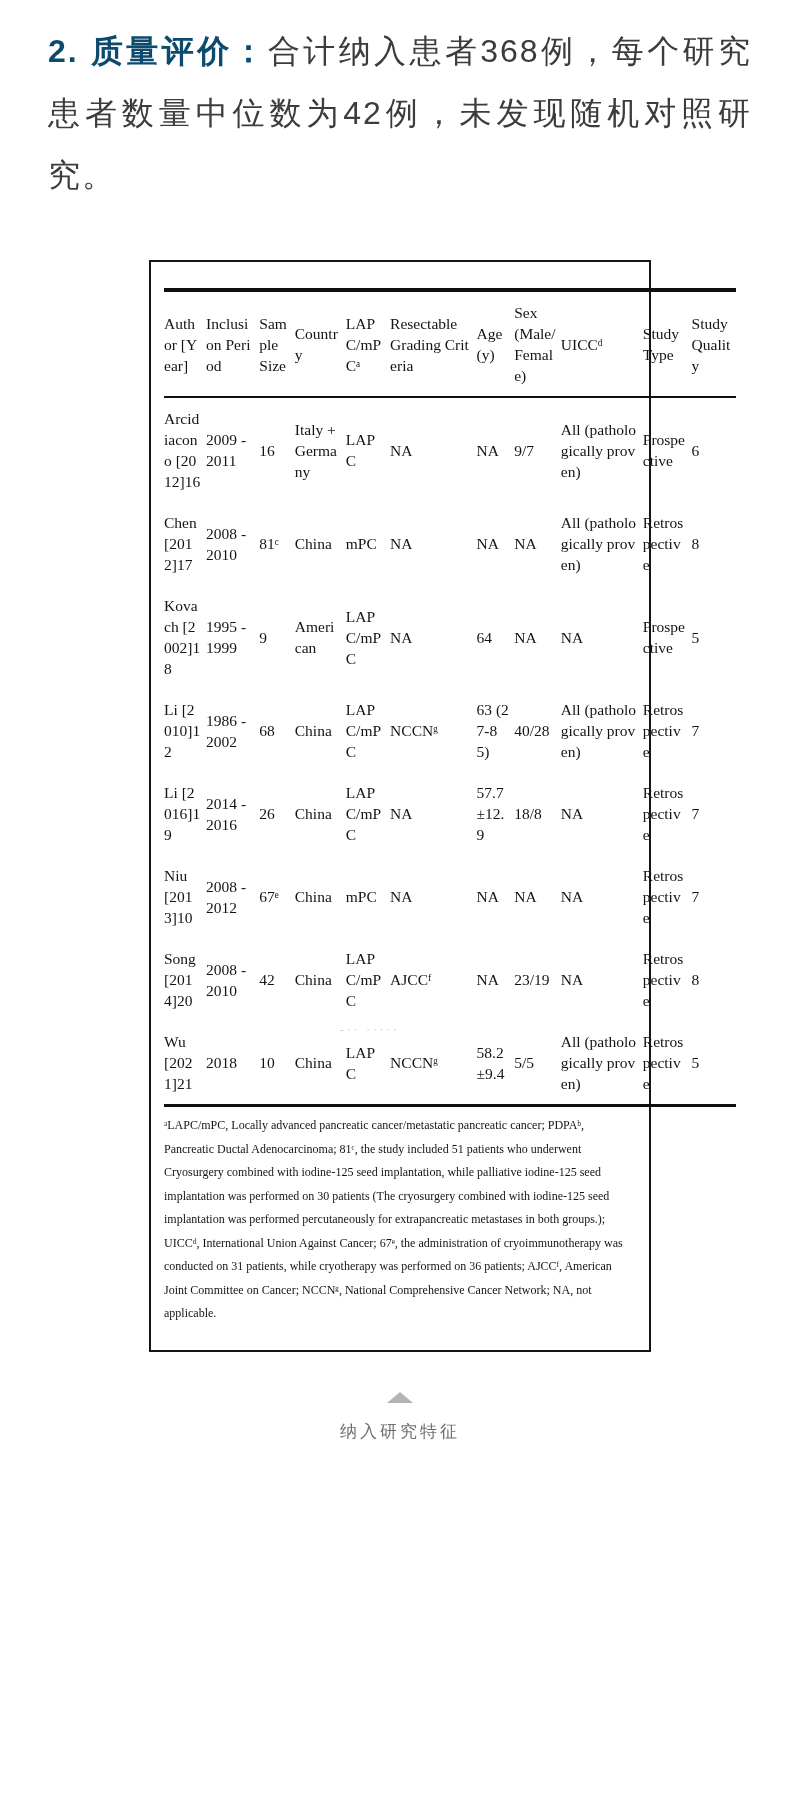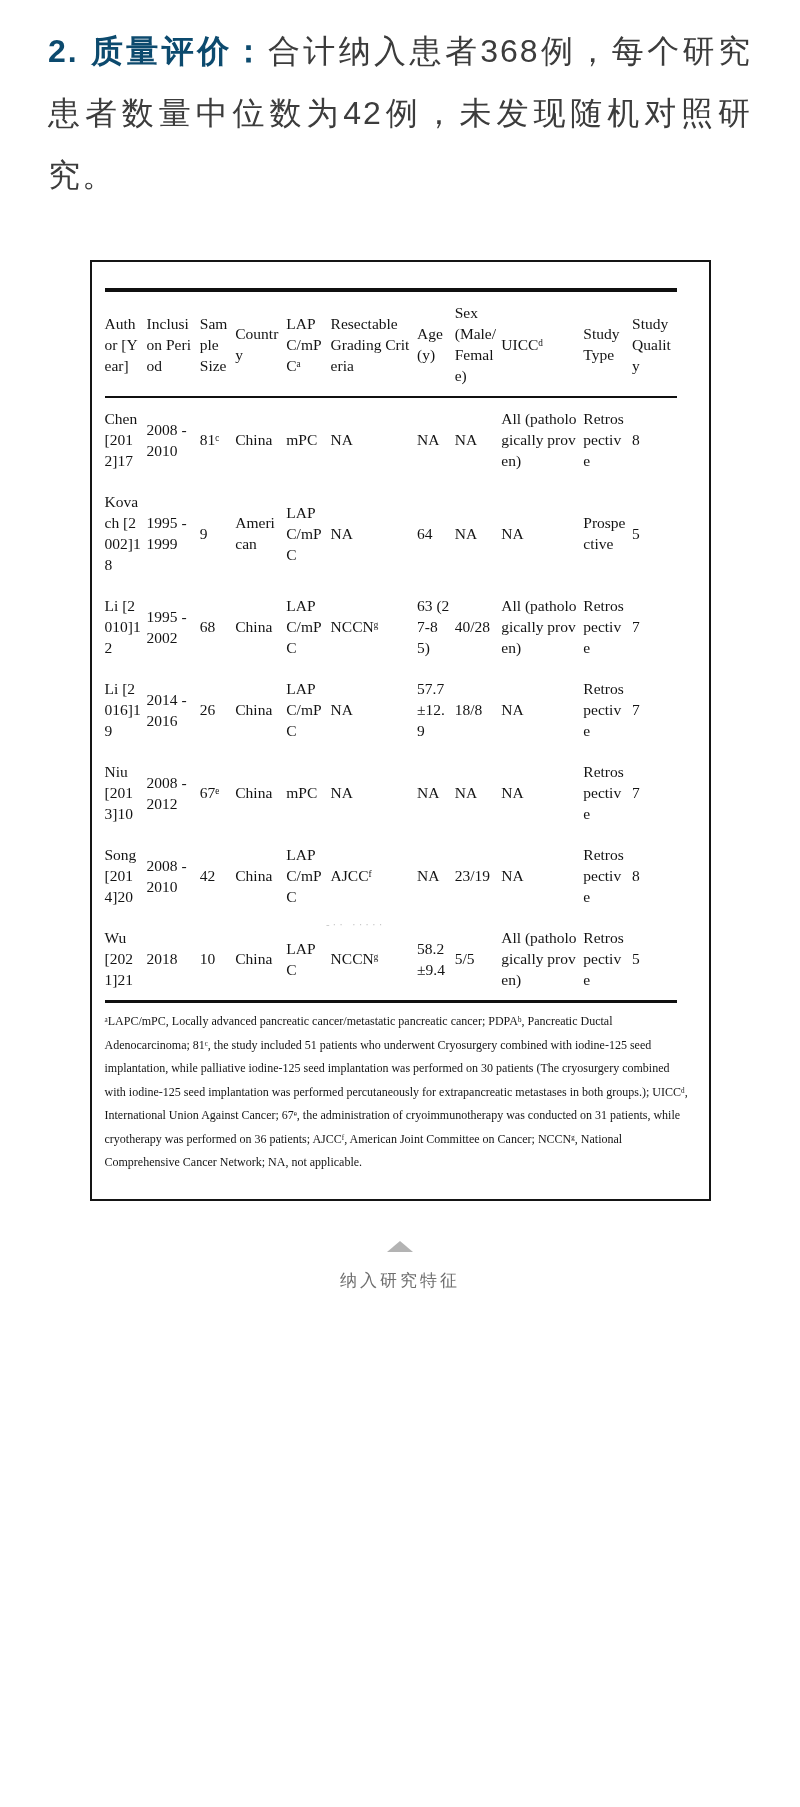--- a/index.html
+++ b/index.html
@@ -5,21 +5,21 @@
   html,body { margin:0; padding:0; background:#ffffff; }
   body { font-family:"Liberation Sans","DejaVu Sans",sans-serif; color:#3a3a3a; }
   .page { width:800px; min-height:1807px; margin:0 auto; box-sizing:border-box; padding-top:20px; background:#fff; }
 
   
   .lead { margin:0 48px; font-size:32px; line-height:62px; letter-spacing:2px;
           text-align:justify; color:#3c3c3c; }
   .lead .accent { font-weight:700; }
 
   
-  .table-figure { width:621px; margin:54px auto 0; border:2px solid #151515;
+  .table-figure { width:502px; margin:54px auto 0; border:2px solid #151515;
                   box-sizing:border-box; background:#fff; }
   .tbl-wrap { position:relative; padding:26px 16px 24px 13px; }
   table.study { border-collapse:collapse; table-layout:fixed; width:572px;
                 border-top:4px solid #101010; border-bottom:3px solid #101010;
                 font-family:"Liberation Serif","DejaVu Serif",serif;
                 font-size:15.5px; color:#141414; }
   table.study th, table.study td {
       text-align:left; vertical-align:middle; font-weight:400;
       padding:10px 5px 10px 0; line-height:21px; word-break:break-all; }
   table.study thead th { border-bottom:2px solid #101010; }
@@ -73,20 +73,33 @@
               <th>Resectable Grading Criteria</th>
               <th>Age (y)</th>
               <th>Sex (Male/Female)</th>
               <th>UICCᵈ</th>
               <th>Study Type</th>
               <th>Study Quality</th>
             </tr>
         </thead>
         <tbody id="table-body">
             <tr>
+              <td>Arcidiacono [2012]16</td>
+              <td>2009 - 2011</td>
+              <td>16</td>
+              <td>Italy + Germany</td>
+              <td>LAPC</td>
+              <td>NA</td>
+              <td>NA</td>
+              <td>9/7</td>
+              <td>All (pathologically proven)</td>
+              <td>Prospective</td>
+              <td>6</td>
+            </tr>
+            <tr>
               <td>Chen [2012]17</td>
               <td>2008 - 2010</td>
               <td>81ᶜ</td>
               <td>China</td>
               <td>mPC</td>
               <td>NA</td>
               <td>NA</td>
               <td>NA</td>
               <td>All (pathologically proven)</td>
               <td>Retrospective</td>
@@ -100,21 +113,21 @@
               <td>LAPC/mPC</td>
               <td>NA</td>
               <td>64</td>
               <td>NA</td>
               <td>NA</td>
               <td>Prospective</td>
               <td>5</td>
             </tr>
             <tr>
               <td>Li [2010]12</td>
-              <td>1995 - 2002</td>
+              <td>1986 - 2002</td>
               <td>68</td>
               <td>China</td>
               <td>LAPC/mPC</td>
               <td>NCCNᵍ</td>
               <td>63 (27-85)</td>
               <td>40/28</td>
               <td>All (pathologically proven)</td>
               <td>Retrospective</td>
               <td>7</td>
             </tr>

